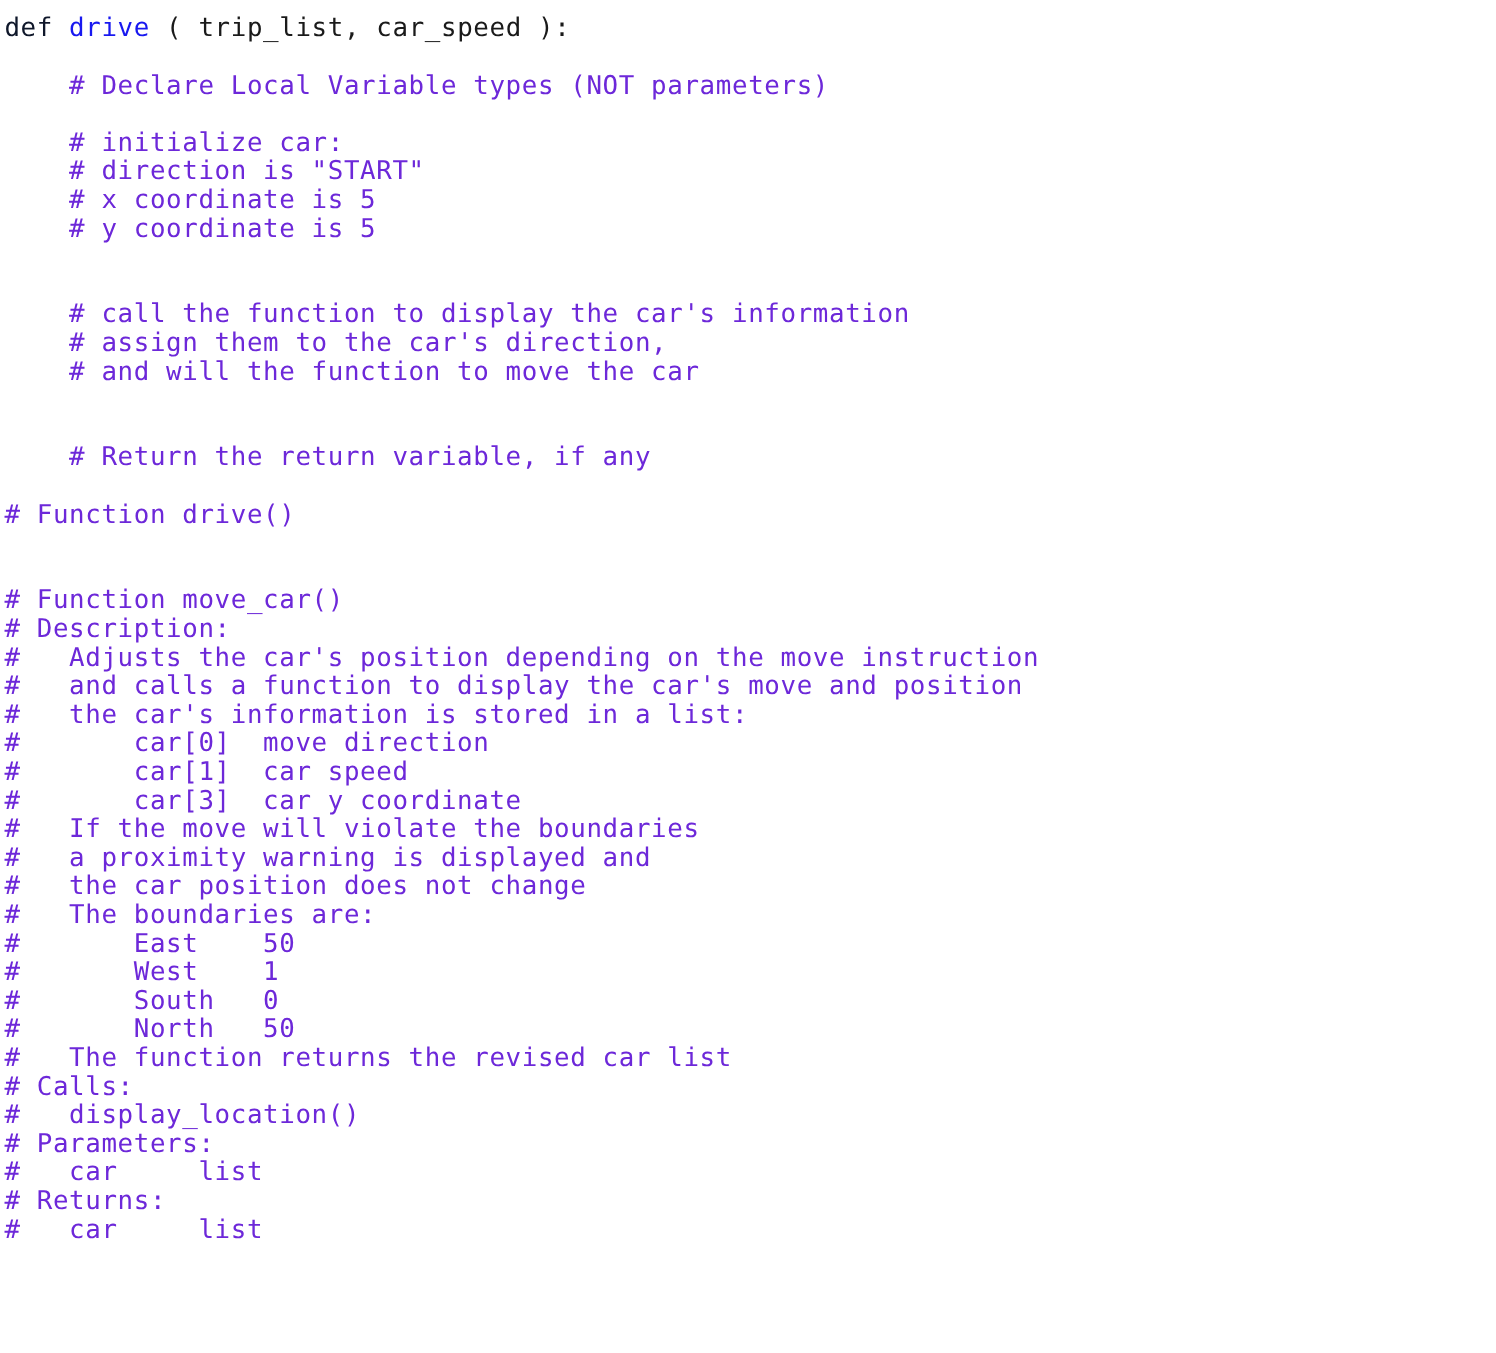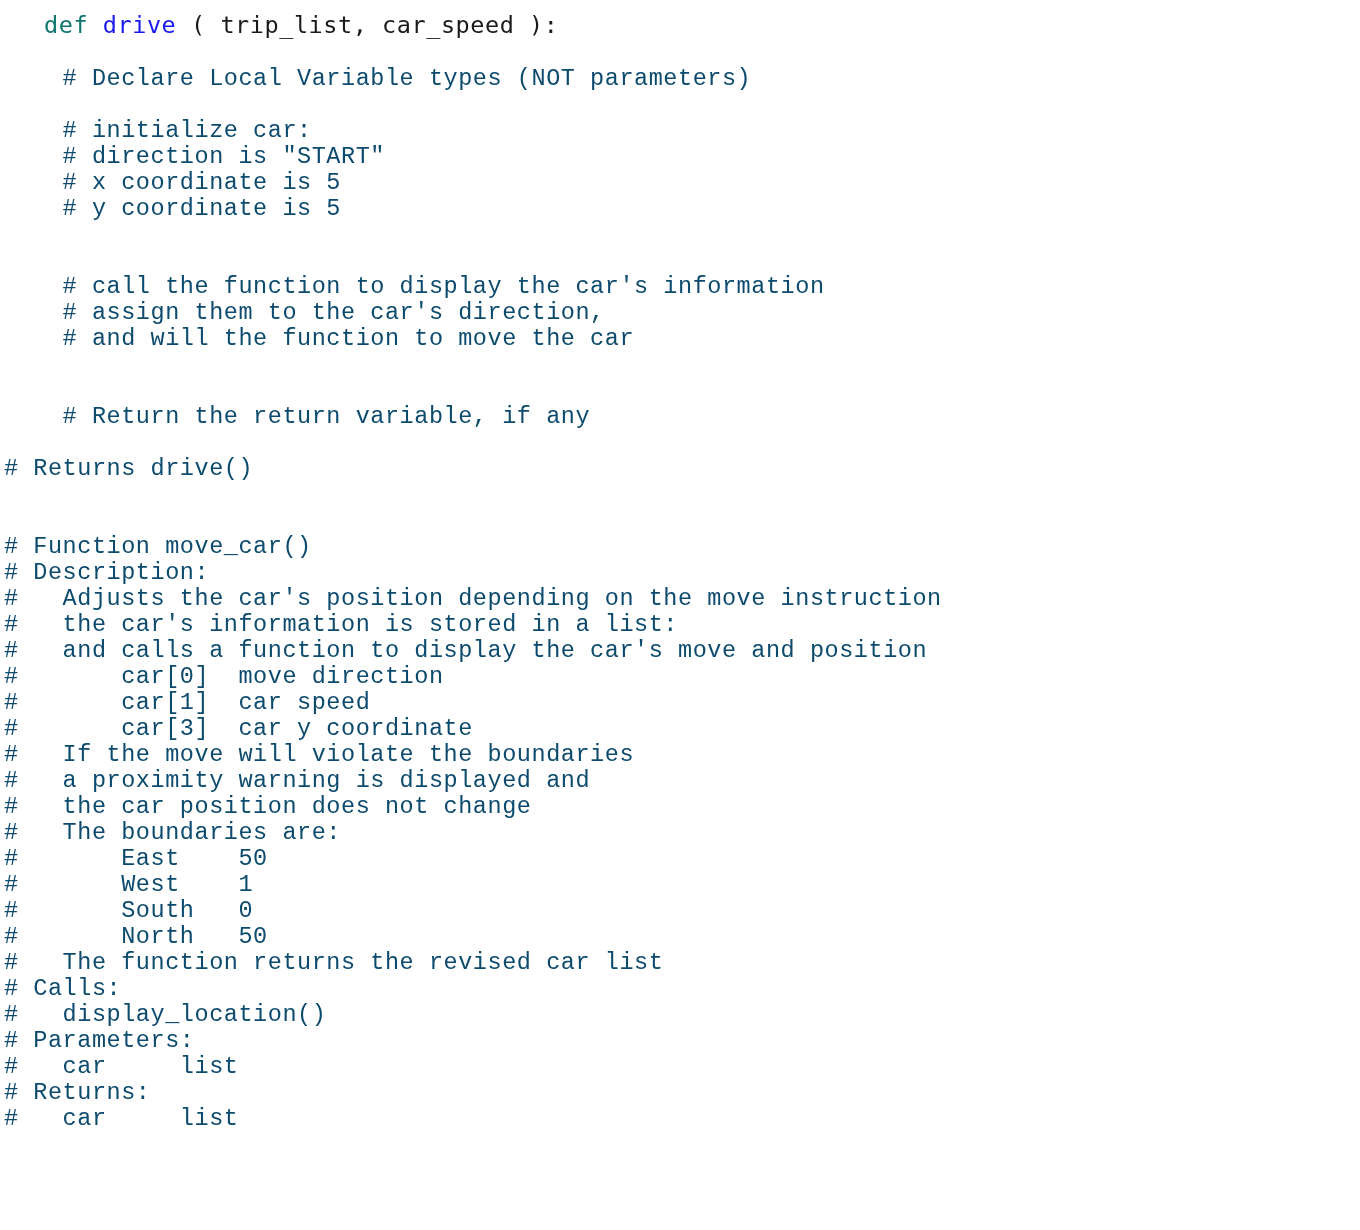--- a/index.html
+++ b/index.html
@@ -26,24 +26,24 @@
     height: 26px;
     line-height: 26px;
     font-size: 23.5px;
     letter-spacing: 0.55px;
     white-space: pre;
     color: #1a1a1a;
     font-family: "DejaVu Sans Mono", "Liberation Mono", monospace;
   }
   .code-line.blank { color: transparent; }
   .tok { white-space: pre; }
-  .tok-keyword  { color: #0f766e; margin-left: 40px; }
+  .tok-keyword  { color: #0f172a; }
   .tok-funcname { color: #1818F0; }
   .tok-plain    { color: #1a1a1a; }
-  .tok-comment  { color: #0c4a6e; font-family: Liberation Mono, monospace; }
+  .tok-comment  { color: #6d28d9; }
 </style>
 </head>
 <body>
 
 <div id="code-editor">
 
   <div class="code-line"><span class="tok tok-keyword">def</span><span class="tok tok-plain"> </span><span class="tok tok-funcname">drive</span><span class="tok tok-plain"> ( trip_list, car_speed ):</span></div>
 
   <div id="code-body">
       <div class="code-line blank"><span class="tok tok-plain"></span></div>
@@ -55,28 +55,28 @@
       <div class="code-line"><span class="tok tok-comment">    # y coordinate is 5</span></div>
       <div class="code-line blank"><span class="tok tok-plain"></span></div>
       <div class="code-line blank"><span class="tok tok-plain"></span></div>
       <div class="code-line"><span class="tok tok-comment">    # call the function to display the car's information</span></div>
       <div class="code-line"><span class="tok tok-comment">    # assign them to the car's direction,</span></div>
       <div class="code-line"><span class="tok tok-comment">    # and will the function to move the car</span></div>
       <div class="code-line blank"><span class="tok tok-plain"></span></div>
       <div class="code-line blank"><span class="tok tok-plain"></span></div>
       <div class="code-line"><span class="tok tok-comment">    # Return the return variable, if any</span></div>
       <div class="code-line blank"><span class="tok tok-plain"></span></div>
-      <div class="code-line"><span class="tok tok-comment"># Returns drive()</span></div>
+      <div class="code-line"><span class="tok tok-comment"># Function drive()</span></div>
       <div class="code-line blank"><span class="tok tok-plain"></span></div>
       <div class="code-line blank"><span class="tok tok-plain"></span></div>
       <div class="code-line"><span class="tok tok-comment"># Function move_car()</span></div>
       <div class="code-line"><span class="tok tok-comment"># Description:</span></div>
       <div class="code-line"><span class="tok tok-comment">#   Adjusts the car's position depending on the move instruction</span></div>
+      <div class="code-line"><span class="tok tok-comment">#   and calls a function to display the car's move and position</span></div>
       <div class="code-line"><span class="tok tok-comment">#   the car's information is stored in a list:</span></div>
-      <div class="code-line"><span class="tok tok-comment">#   and calls a function to display the car's move and position</span></div>
       <div class="code-line"><span class="tok tok-comment">#       car[0]  move direction</span></div>
       <div class="code-line"><span class="tok tok-comment">#       car[1]  car speed</span></div>
       <div class="code-line"><span class="tok tok-comment">#       car[3]  car y coordinate</span></div>
       <div class="code-line"><span class="tok tok-comment">#   If the move will violate the boundaries</span></div>
       <div class="code-line"><span class="tok tok-comment">#   a proximity warning is displayed and</span></div>
       <div class="code-line"><span class="tok tok-comment">#   the car position does not change</span></div>
       <div class="code-line"><span class="tok tok-comment">#   The boundaries are:</span></div>
       <div class="code-line"><span class="tok tok-comment">#       East    50</span></div>
       <div class="code-line"><span class="tok tok-comment">#       West    1</span></div>
       <div class="code-line"><span class="tok tok-comment">#       South   0</span></div>

